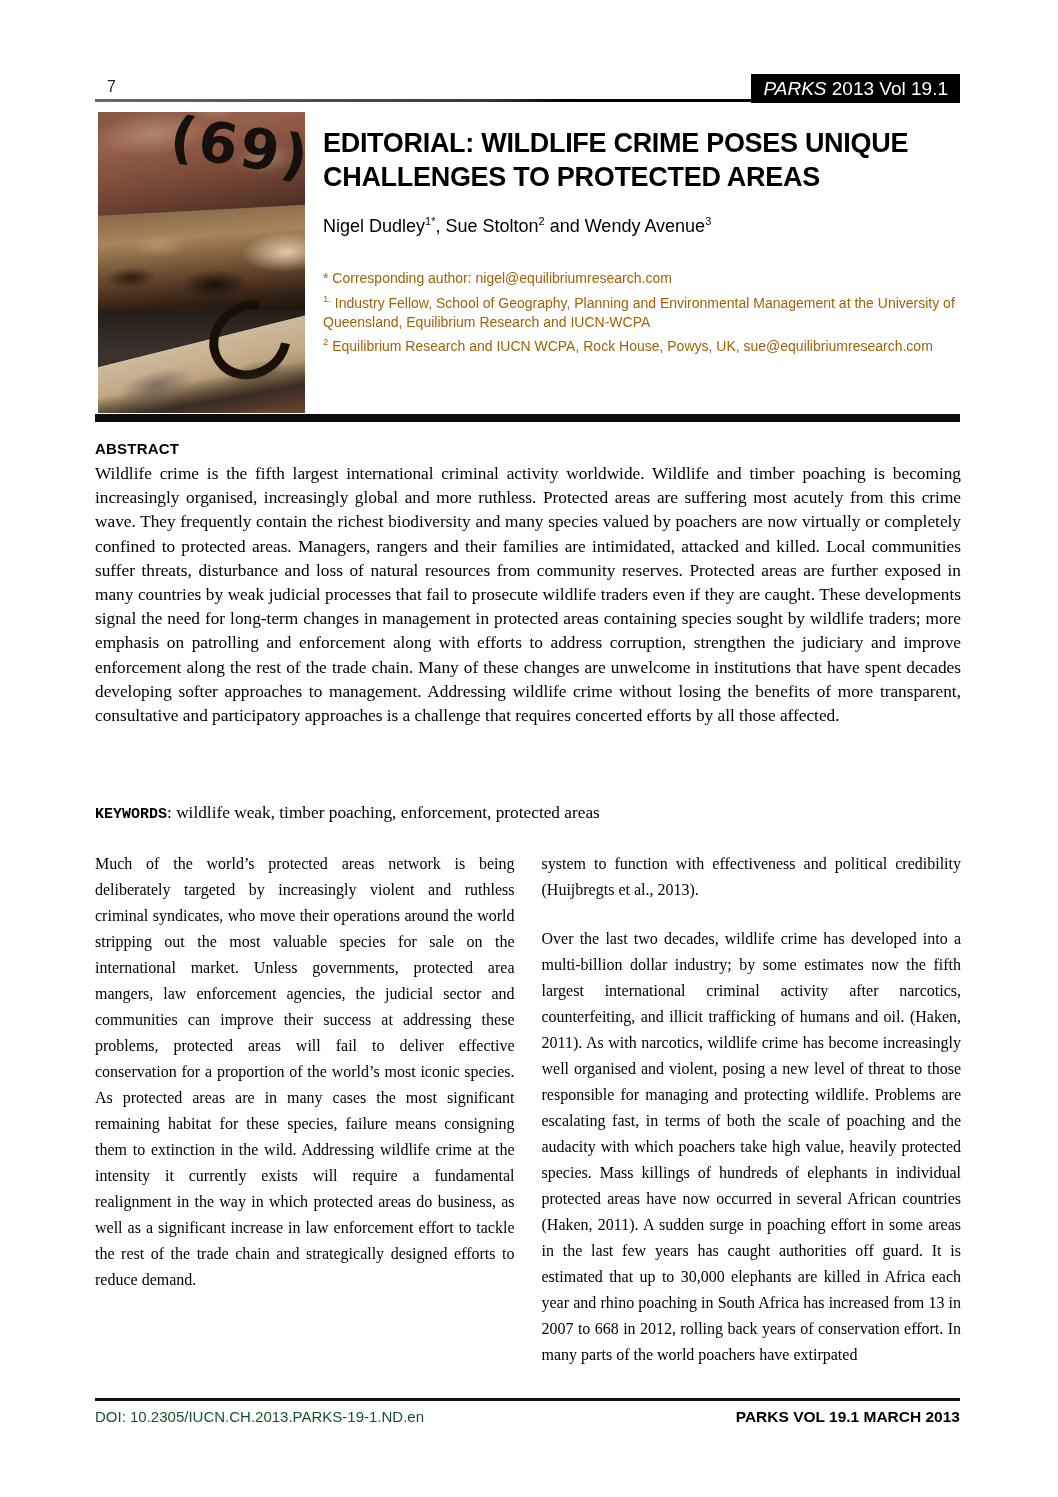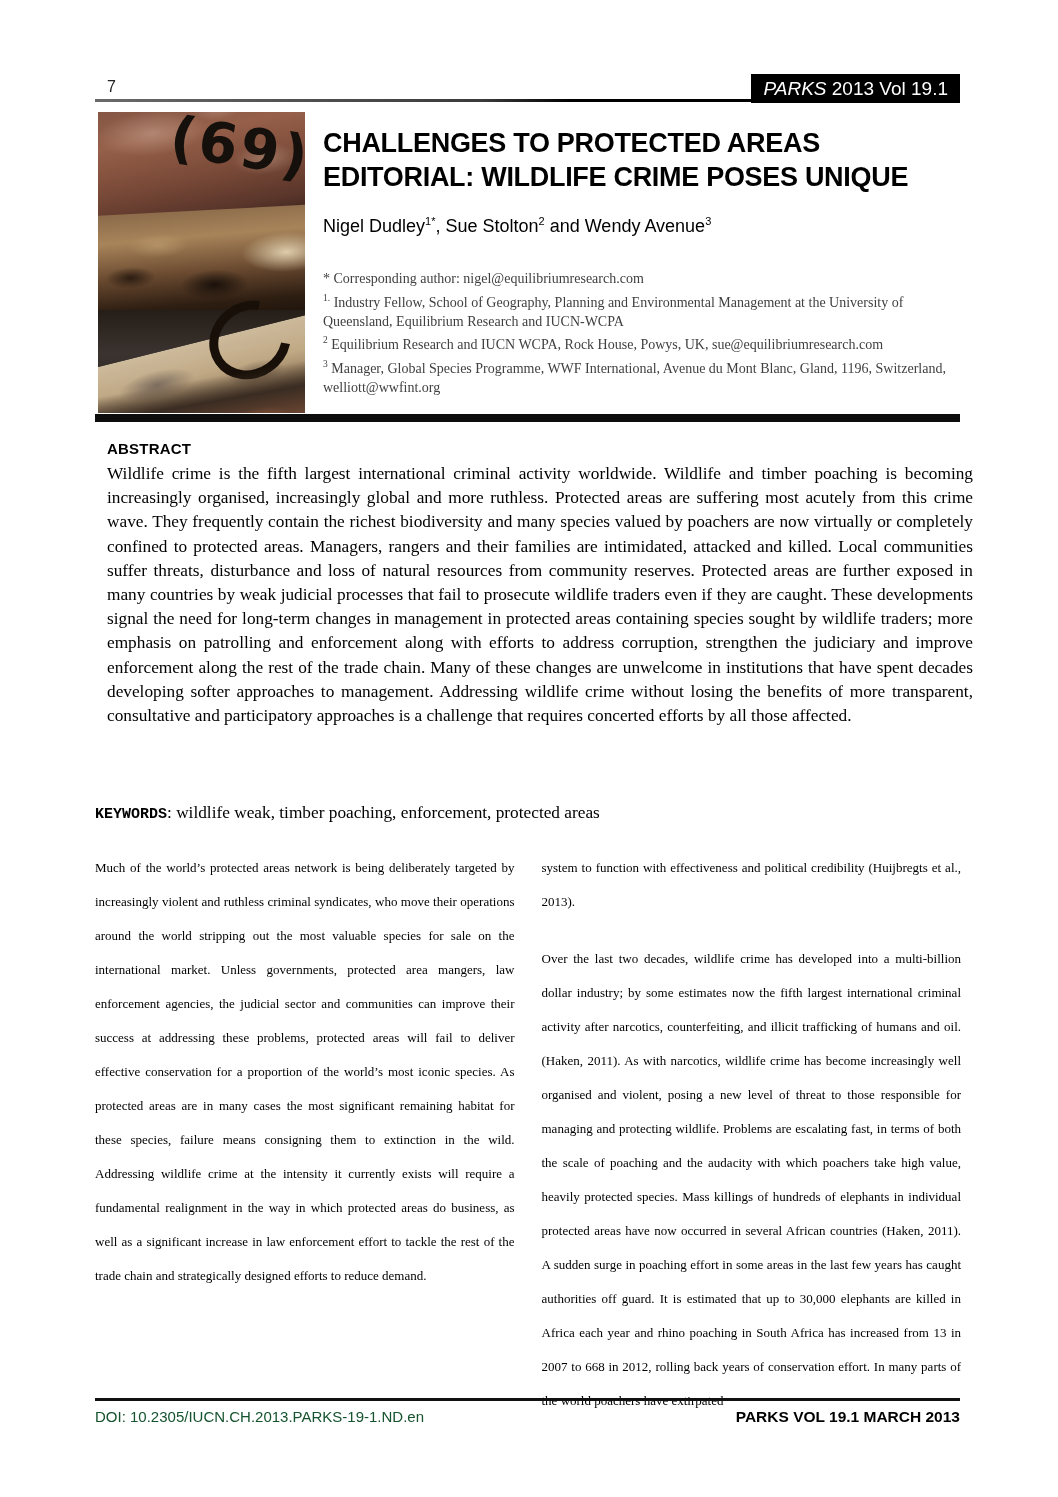--- a/index.html
+++ b/index.html
@@ -75,47 +75,47 @@
     background:
       radial-gradient(50px 16px at 70% 70%, rgba(160,96,60,.55), transparent 65%),
       linear-gradient(180deg, rgba(40,32,28,0) 0%, #3a2c22 35%, #6b4632 75%, #7e5238 100%);
   }
 
   
   .header-text { position:absolute; left:323px; top:126px; width:640px; }
   .title { font-size:27px; font-weight:bold; line-height:34px; letter-spacing:-0.3px; white-space:nowrap; }
   .authors { margin-top:21px; font-size:18px; }
   .authors sup { font-size:11px; }
-  .correspondence-block { margin-top:32px; font-size:14px; line-height:19.6px; color:#404040;font-family:Liberation Serif, serif; }
+  .correspondence-block { margin-top:32px; font-size:14px; line-height:19.6px; color:#a16207; }
   .correspondence-block sup { font-size:9.5px; }
 
   .header-divider {
     position:absolute; left:95px; top:414px; width:865px; height:8px; background:#0d0d0d;
   }
 
   
-  .abstract { position:absolute; left:107px; top:440px; width:866px; }
+  .abstract { position:absolute; left:95px; top:440px; width:866px; }
   .abstract-heading { font-size:15px; font-weight:bold; letter-spacing:0.2px; }
   .abstract-text {
     margin-top:5px; font-family:"Liberation Serif", serif;
     font-size:17.3px; line-height:24.2px; text-align:justify;
   }
 
   .keywords {
     position:absolute; left:95px; top:803px; width:866px;
     font-family:"Liberation Serif", serif; font-size:17.3px;
   }
   .keywords .kw-label { font-family:Liberation Mono, monospace; font-weight:bold; font-size:15px; }
 
   
   .body-columns {
     position:absolute; left:95px; top:851px; width:866px;
     display:flex; gap:27px;
   }
-  .col { flex:1; font-family:"Liberation Serif", serif; font-size:13px; line-height:34px; text-align:justify; }
+  .col { flex:1; font-family:"Liberation Serif", serif; font-size:16px; line-height:26px; text-align:justify; }
   .col p { margin-bottom:23px; }
   .col p:last-child { margin-bottom:0; }
 
   
   .footer-rule { position:absolute; left:95px; top:1398px; width:865px; height:3px; background:#111; }
   .footer {
     position:absolute; left:95px; top:1408px; width:865px;
     display:flex; justify-content:space-between; align-items:baseline;
   }
   .footer .doi { font-size:15px; color:#14532d; }
@@ -135,29 +135,28 @@
     <div class="mark69">(69)</div>
     <div class="log2"></div>
     <div class="shadow-area"></div>
     <div class="log3"></div>
     <div class="gmark"></div>
     <div class="log4"></div>
   </div>
 
   <div class="header-text">
     <div class="title">
+      <div>EDITORIAL: WILDLIFE CRIME POSES UNIQUE</div>
       <div>CHALLENGES TO PROTECTED AREAS</div>
-      <div>EDITORIAL: WILDLIFE CRIME POSES UNIQUE</div>
     </div>
     <div class="authors"><span>Nigel Dudley</span><sup>1*</sup><span>, Sue Stolton</span><sup>2</sup><span> and Wendy Avenue</span><sup>3</sup></div>
     <div class="correspondence-block">
       <div>* Corresponding author: nigel@equilibriumresearch.com</div>
       <div><sup>1.</sup><span> Industry Fellow, School of Geography, Planning and Environmental Management at the University of Queensland, Equilibrium Research and IUCN-WCPA</span></div>
       <div><sup>2</sup><span> Equilibrium Research and IUCN WCPA, Rock House, Powys, UK, sue@equilibriumresearch.com</span></div>
-      <div><sup>3</sup><span> Manager, Global Species Programme, WWF International, Avenue du Mont Blanc, Gland, 1196, Switzerland, welliott@wwfint.org</span></div>
     </div>
   </div>
 
   <div class="header-divider"></div>
 
   <div class="abstract">
     <div class="abstract-heading">ABSTRACT</div>
     <div class="abstract-text">Wildlife crime is the fifth largest international criminal activity worldwide. Wildlife and timber poaching is becoming increasingly organised, increasingly global and more ruthless. Protected areas are suffering most acutely from this crime wave. They frequently contain the richest biodiversity and many species valued by poachers are now virtually or completely confined to protected areas. Managers, rangers and their families are intimidated, attacked and killed.  Local communities suffer threats, disturbance and loss of natural resources from community reserves. Protected areas are further exposed in many countries by weak judicial processes that fail to prosecute wildlife traders even if they are caught. These developments signal the need for long-term changes in management in protected areas containing species sought by wildlife traders; more emphasis on patrolling and enforcement along with efforts to address corruption, strengthen the judiciary and improve enforcement along the rest of the trade chain. Many of these changes are unwelcome in institutions that have spent decades developing softer approaches to management. Addressing wildlife crime without losing the benefits of more transparent, consultative and participatory approaches is a challenge that requires concerted efforts by all those affected.</div>
   </div>
 

